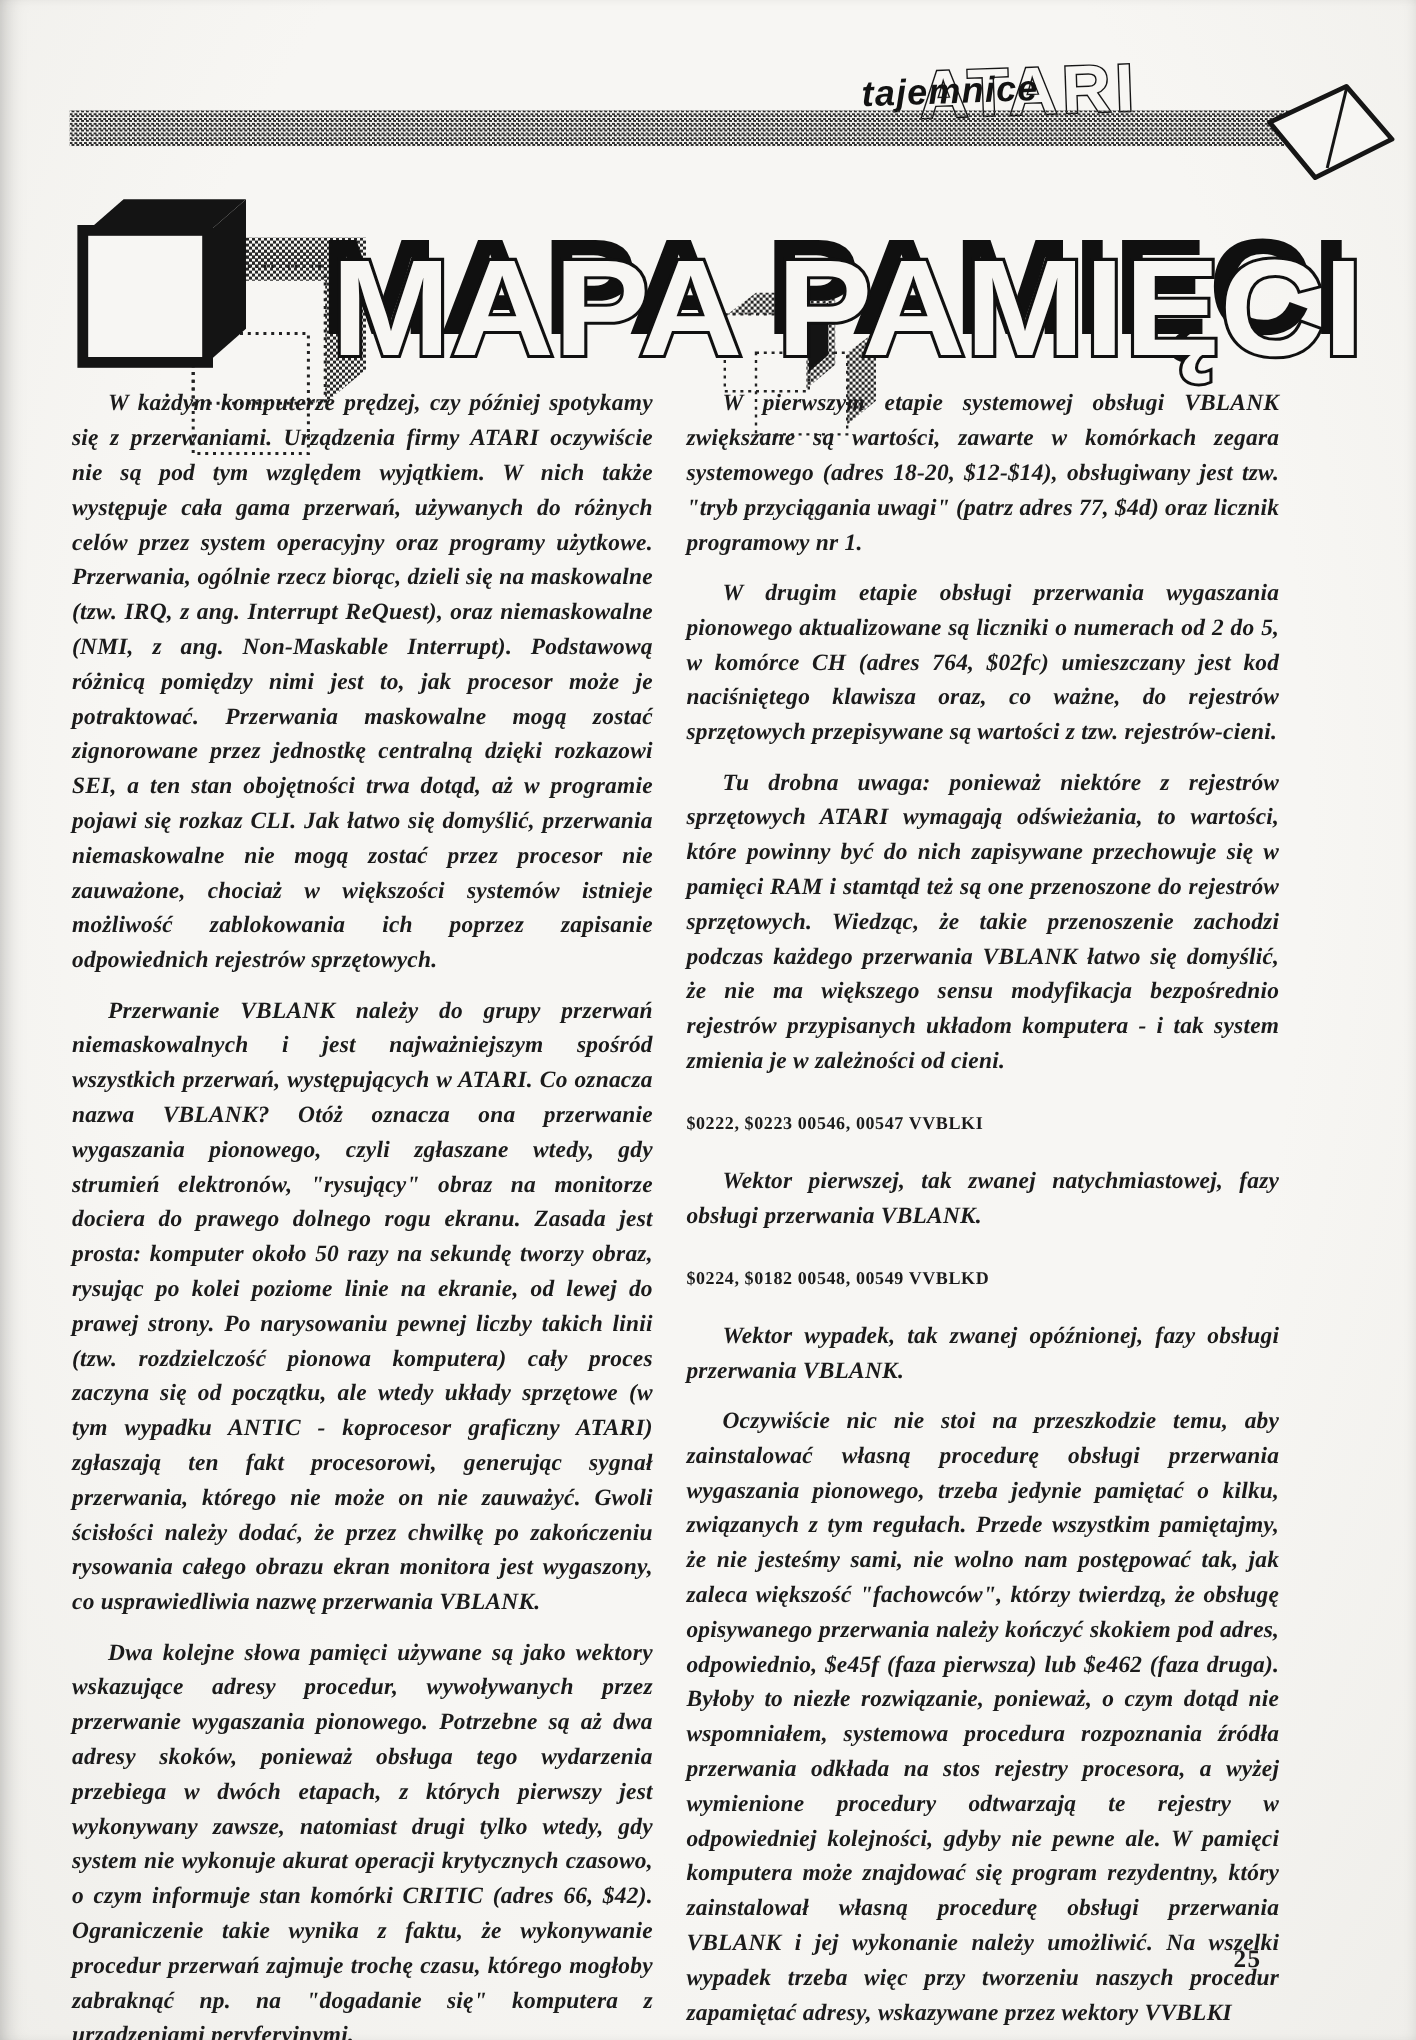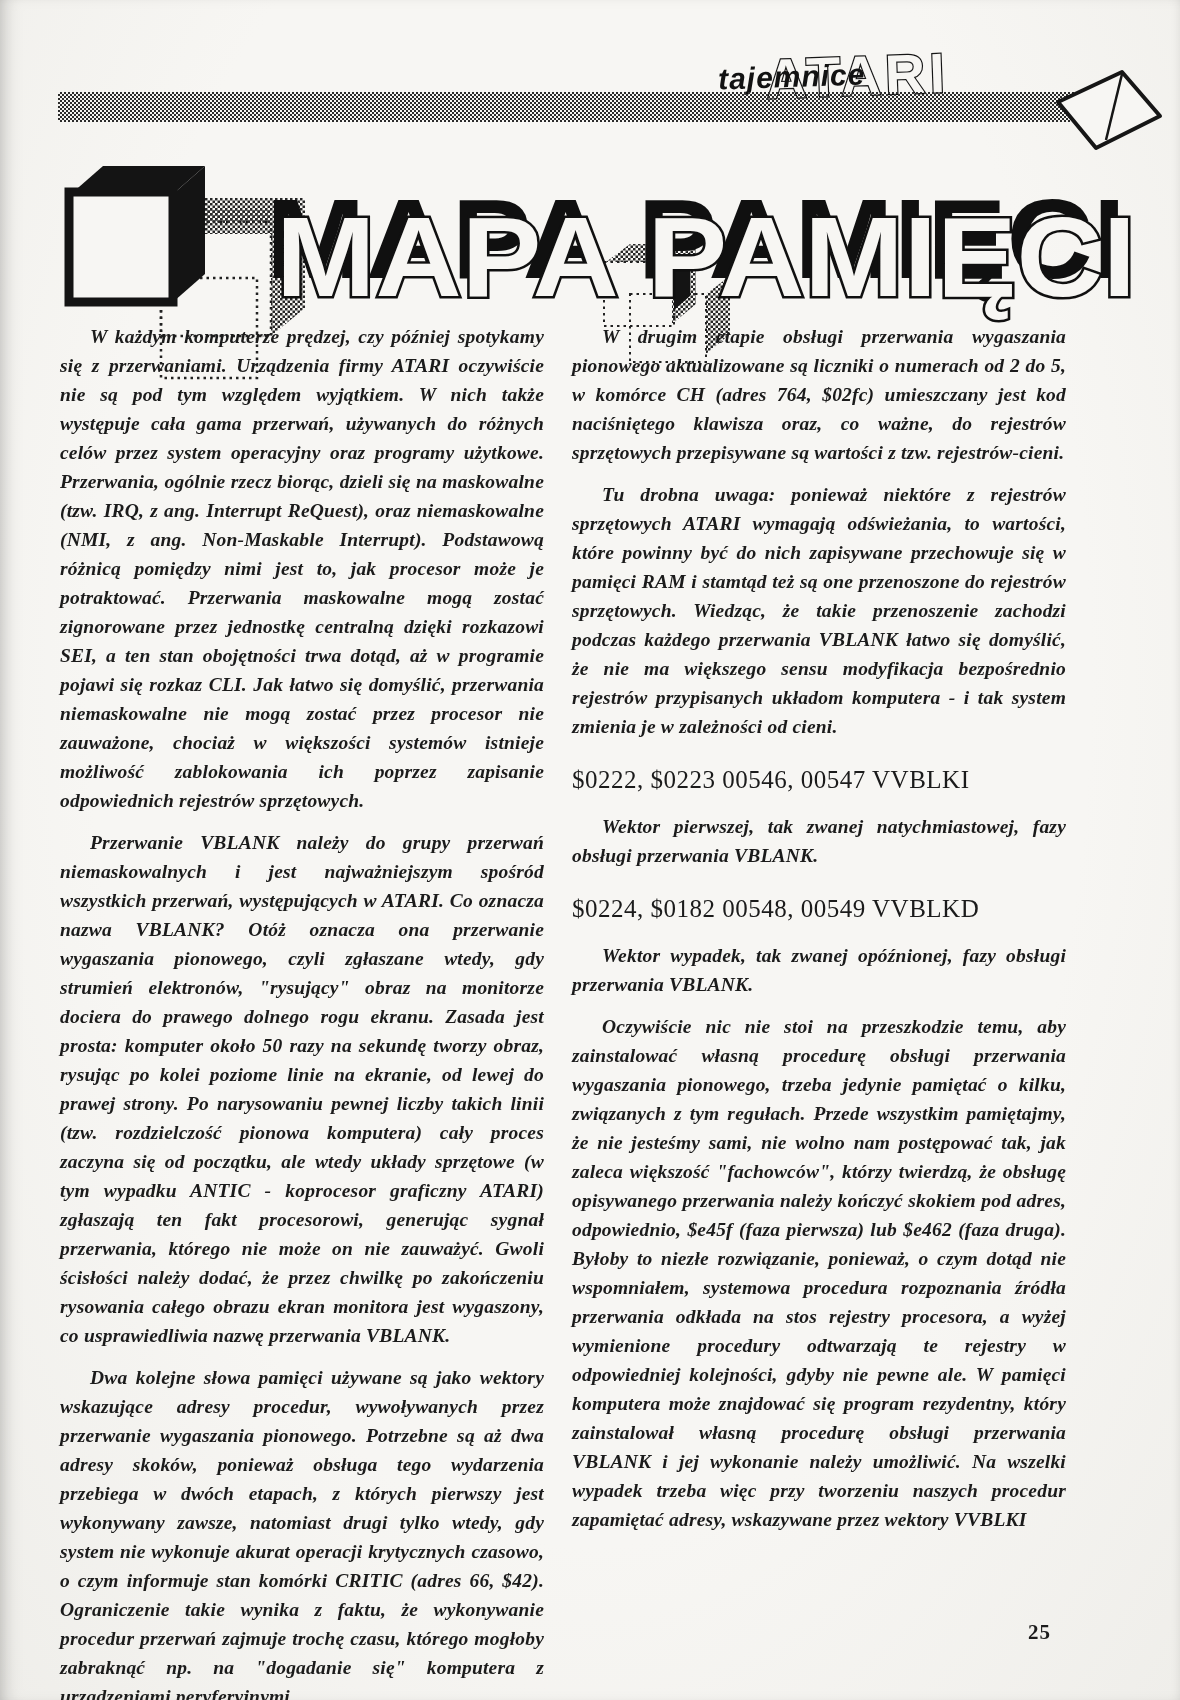--- a/index.html
+++ b/index.html
@@ -43,22 +43,22 @@
     font-size:19.5px;line-height:29px;
     text-align:justify;
     letter-spacing:.2px;
     font-weight:bold;
   }
   .col-left{left:60px;width:484px;}
   .col-right{left:572px;width:494px;}
   .body-p{margin:0 0 13px 0;text-indent:30px;font-style:italic;}
   .addr-heading{
     margin:24px 0 18px 0;
-    font-size:25px;letter-spacing:.5px;
-    font-weight:normal;
+    font-size:15px;letter-spacing:.5px;
+    font-weight:bold;
   }
 
   .page-number{
     position:absolute;left:1028px;top:1620px;
     font-size:21px;font-weight:bold;letter-spacing:1px;
   }
 </style>
 </head>
 <body>
 
@@ -111,20 +111,21 @@
     <text x="38" y="130" textLength="860" lengthAdjust="spacingAndGlyphs" font-family="Liberation Sans, sans-serif" font-weight="bold" font-size="114" fill="#101010">MAPA PAMIĘCI</text>
     <text x="48" y="148" textLength="860" lengthAdjust="spacingAndGlyphs" font-family="Liberation Sans, sans-serif" font-weight="bold" font-size="114" fill="#f7f6f3" stroke="#101010" stroke-width="5" paint-order="stroke">MAPA PAMIĘCI</text>
   </svg>
 
   <div class="col col-left">
       <p class="body-p">W każdym komputerze prędzej, czy później spotykamy się z przerwaniami. Urządzenia firmy ATARI oczywiście nie są pod tym względem wyjątkiem. W nich także występuje cała gama przerwań, używanych do różnych celów przez system operacyjny oraz programy użytkowe. Przerwania, ogólnie rzecz biorąc, dzieli się na maskowalne (tzw. IRQ, z ang. Interrupt ReQuest), oraz niemaskowalne (NMI, z ang. Non-Maskable Interrupt). Podstawową różnicą pomiędzy nimi jest to, jak procesor może je potraktować. Przerwania maskowalne mogą zostać zignorowane przez jednostkę centralną dzięki rozkazowi SEI, a ten stan obojętności trwa dotąd, aż w programie pojawi się rozkaz CLI. Jak łatwo się domyślić, przerwania niemaskowalne nie mogą zostać przez procesor nie zauważone, chociaż w większości systemów istnieje możliwość zablokowania ich poprzez zapisanie odpowiednich rejestrów sprzętowych.</p>
       <p class="body-p">Przerwanie VBLANK należy do grupy przerwań niemaskowalnych i jest najważniejszym spośród wszystkich przerwań, występujących w ATARI. Co oznacza nazwa VBLANK? Otóż oznacza ona przerwanie wygaszania pionowego, czyli zgłaszane wtedy, gdy strumień elektronów, "rysujący" obraz na monitorze dociera do prawego dolnego rogu ekranu. Zasada jest prosta: komputer około 50 razy na sekundę tworzy obraz, rysując po kolei poziome linie na ekranie, od lewej do prawej strony. Po narysowaniu pewnej liczby takich linii (tzw. rozdzielczość pionowa komputera) cały proces zaczyna się od początku, ale wtedy układy sprzętowe (w tym wypadku ANTIC - koprocesor graficzny ATARI) zgłaszają ten fakt procesorowi, generując sygnał przerwania, którego nie może on nie zauważyć. Gwoli ścisłości należy dodać, że przez chwilkę po zakończeniu rysowania całego obrazu ekran monitora jest wygaszony, co usprawiedliwia nazwę przerwania VBLANK.</p>
       <p class="body-p">Dwa kolejne słowa pamięci używane są jako wektory wskazujące adresy procedur, wywoływanych przez przerwanie wygaszania pionowego. Potrzebne są aż dwa adresy skoków, ponieważ obsługa tego wydarzenia przebiega w dwóch etapach, z których pierwszy jest wykonywany zawsze, natomiast drugi tylko wtedy, gdy system nie wykonuje akurat operacji krytycznych czasowo, o czym informuje stan komórki CRITIC (adres 66, $42). Ograniczenie takie wynika z faktu, że wykonywanie procedur przerwań zajmuje trochę czasu, którego mogłoby zabraknąć np. na "dogadanie się" komputera z urządzeniami peryferyjnymi.</p>
     </div>
   <div class="col col-right">
+      <p class="body-p">W pierwszym etapie systemowej obsługi VBLANK zwiększane są wartości, zawarte w komórkach zegara systemowego (adres 18-20, $12-$14), obsługiwany jest tzw. "tryb przyciągania uwagi" (patrz adres 77, $4d) oraz licznik programowy nr 1.</p>
       <p class="body-p">W drugim etapie obsługi przerwania wygaszania pionowego aktualizowane są liczniki o numerach od 2 do 5, w komórce CH (adres 764, $02fc) umieszczany jest kod naciśniętego klawisza oraz, co ważne, do rejestrów sprzętowych przepisywane są wartości z tzw. rejestrów-cieni.</p>
       <p class="body-p">Tu drobna uwaga: ponieważ niektóre z rejestrów sprzętowych ATARI wymagają odświeżania, to wartości, które powinny być do nich zapisywane przechowuje się w pamięci RAM i stamtąd też są one przenoszone do rejestrów sprzętowych. Wiedząc, że takie przenoszenie zachodzi podczas każdego przerwania VBLANK łatwo się domyślić, że nie ma większego sensu modyfikacja bezpośrednio rejestrów przypisanych układom komputera - i tak system zmienia je w zależności od cieni.</p>
       <h3 class="addr-heading">$0222, $0223 00546, 00547 VVBLKI</h3>
       <p class="body-p">Wektor pierwszej, tak zwanej natychmiastowej, fazy obsługi przerwania VBLANK.</p>
       <h3 class="addr-heading">$0224, $0182 00548, 00549 VVBLKD</h3>
       <p class="body-p">Wektor wypadek, tak zwanej opóźnionej, fazy obsługi przerwania VBLANK.</p>
       <p class="body-p">Oczywiście nic nie stoi na przeszkodzie temu, aby zainstalować własną procedurę obsługi przerwania wygaszania pionowego, trzeba jedynie pamiętać o kilku, związanych z tym regułach. Przede wszystkim pamiętajmy, że nie jesteśmy sami, nie wolno nam postępować tak, jak zaleca większość "fachowców", którzy twierdzą, że obsługę opisywanego przerwania należy kończyć skokiem pod adres, odpowiednio, $e45f (faza pierwsza) lub $e462 (faza druga). Byłoby to niezłe rozwiązanie, ponieważ, o czym dotąd nie wspomniałem, systemowa procedura rozpoznania źródła przerwania odkłada na stos rejestry procesora, a wyżej wymienione procedury odtwarzają te rejestry w odpowiedniej kolejności, gdyby nie pewne ale. W pamięci komputera może znajdować się program rezydentny, który zainstalował własną procedurę obsługi przerwania VBLANK i jej wykonanie należy umożliwić. Na wszelki wypadek trzeba więc przy tworzeniu naszych procedur zapamiętać adresy, wskazywane przez wektory VVBLKI</p>
     </div>
 
   <div class="page-number">25</div>

